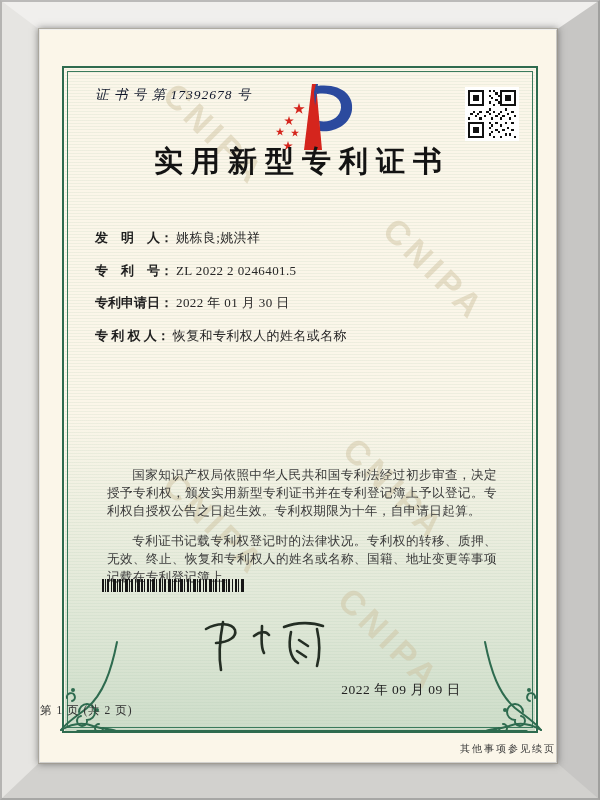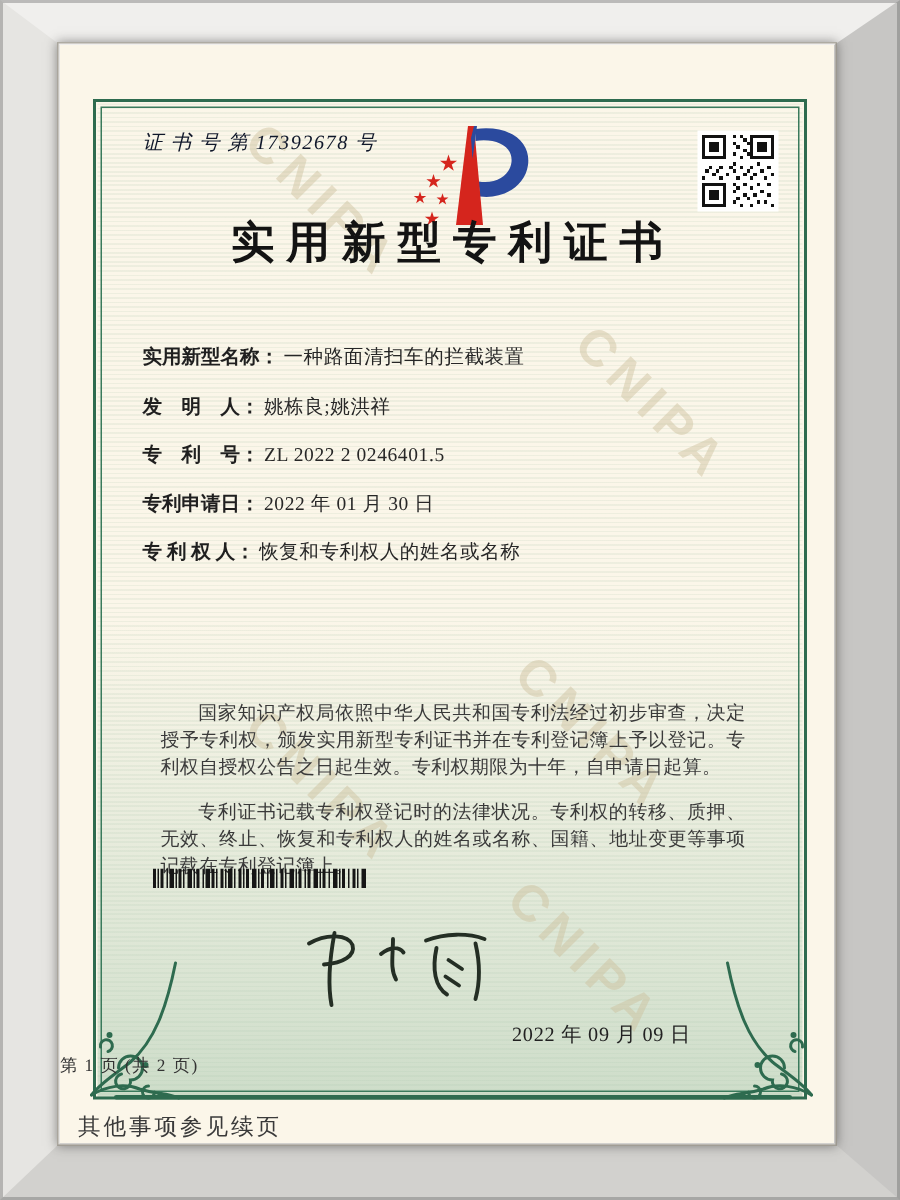--- a/index.html
+++ b/index.html
@@ -106,21 +106,21 @@
   .issue-date{
     position:absolute;left:255px;top:651px;width:212px;
     text-align:center;font-size:13.5px;color:#222;letter-spacing:.5px;
   }
   .page-ind{
     position:absolute;left:0;right:0;top:673px;
     text-align:left;font-size:11.5px;color:#333;letter-spacing:1px;
   }
   .cont-note{
     position:absolute;left:12px;right:0;top:712px;
-    text-align:left;font-size:15px;color:#3a3a3a;letter-spacing:2px;
+    text-align:right;font-size:10px;color:#3a3a3a;letter-spacing:2px;
   }
 </style>
 </head>
 <body>
 
 <div class="paper">
 
   <div class="pattern"></div>
 
   <span class="wm" style="left:110px;top:85px;">CNIPA</span>
@@ -189,23 +189,20 @@
         <path d="M1,1h5v5h-5z M15,1h5v5h-5z M1,15h5v5h-5z" fill="#fff"></path>
         <path d="M2,2h3v3h-3z M16,2h3v3h-3z M2,16h3v3h-3z" fill="#111"></path>
         <path d="M9,0h1v1h-1z M11,0h1v1h-1z M12,1h1v1h-1z M9,2h1v1h-1z M13,2h1v1h-1z M10,3h1v1h-1z M12,4h1v1h-1z M9,5h1v1h-1z M13,5h1v1h-1z M11,6h1v1h-1z M9,8h1v1h-1z M16,8h1v1h-1z M2,9h1v1h-1z M5,9h1v1h-1z M8,9h1v1h-1z M11,9h1v1h-1z M14,9h1v1h-1z M19,9h1v1h-1z M1,10h1v1h-1z M4,10h1v1h-1z M9,10h1v1h-1z M13,10h1v1h-1z M17,10h1v1h-1z M3,11h1v1h-1z M7,11h1v1h-1z M12,11h1v1h-1z M15,11h1v1h-1z M20,11h1v1h-1z M0,12h1v1h-1z M5,12h1v1h-1z M10,12h1v1h-1z M14,12h1v1h-1z M18,12h1v1h-1z M9,14h1v1h-1z M12,14h1v1h-1z M16,14h1v1h-1z M19,14h1v1h-1z M10,15h1v1h-1z M14,15h1v1h-1z M9,16h1v1h-1z M17,16h1v1h-1z M12,17h1v1h-1z M15,17h1v1h-1z M19,17h1v1h-1z M10,18h1v1h-1z M13,18h1v1h-1z M9,19h1v1h-1z M16,19h1v1h-1z M18,19h1v1h-1z M11,20h1v1h-1z M14,20h1v1h-1z M20,20h1v1h-1z"></path>
       </g>
     </svg>
   </div>
 
   <div class="title">实用新型专利证书</div>
 
   <div class="fields">
-    <div class="frow">
-      <span class="flabel">实用新型名称：</span><span class="fvalue">一种路面清扫车的拦截装置</span>
-    </div>
     <div class="frow">
       <span class="flabel">发　明　人：</span><span class="fvalue">姚栋良;姚洪祥</span>
     </div>
     <div class="frow">
       <span class="flabel">专　利　号：</span><span class="fvalue">ZL 2022 2 0246401.5</span>
     </div>
     <div class="frow">
       <span class="flabel">专利申请日：</span><span class="fvalue">2022 年 01 月 30 日</span>
     </div>
     <div class="frow">

